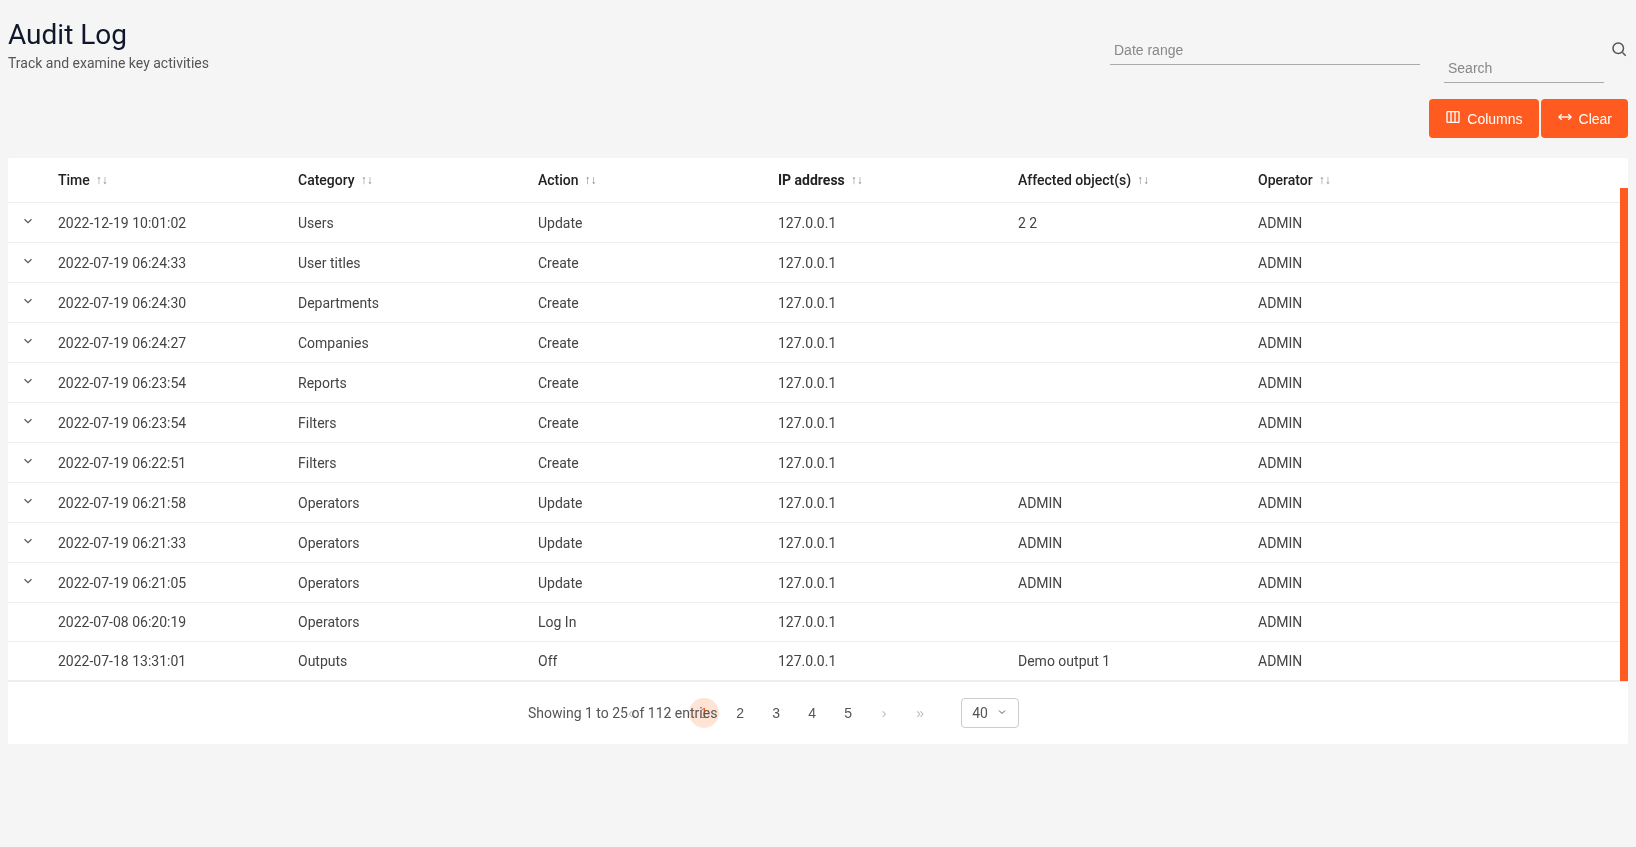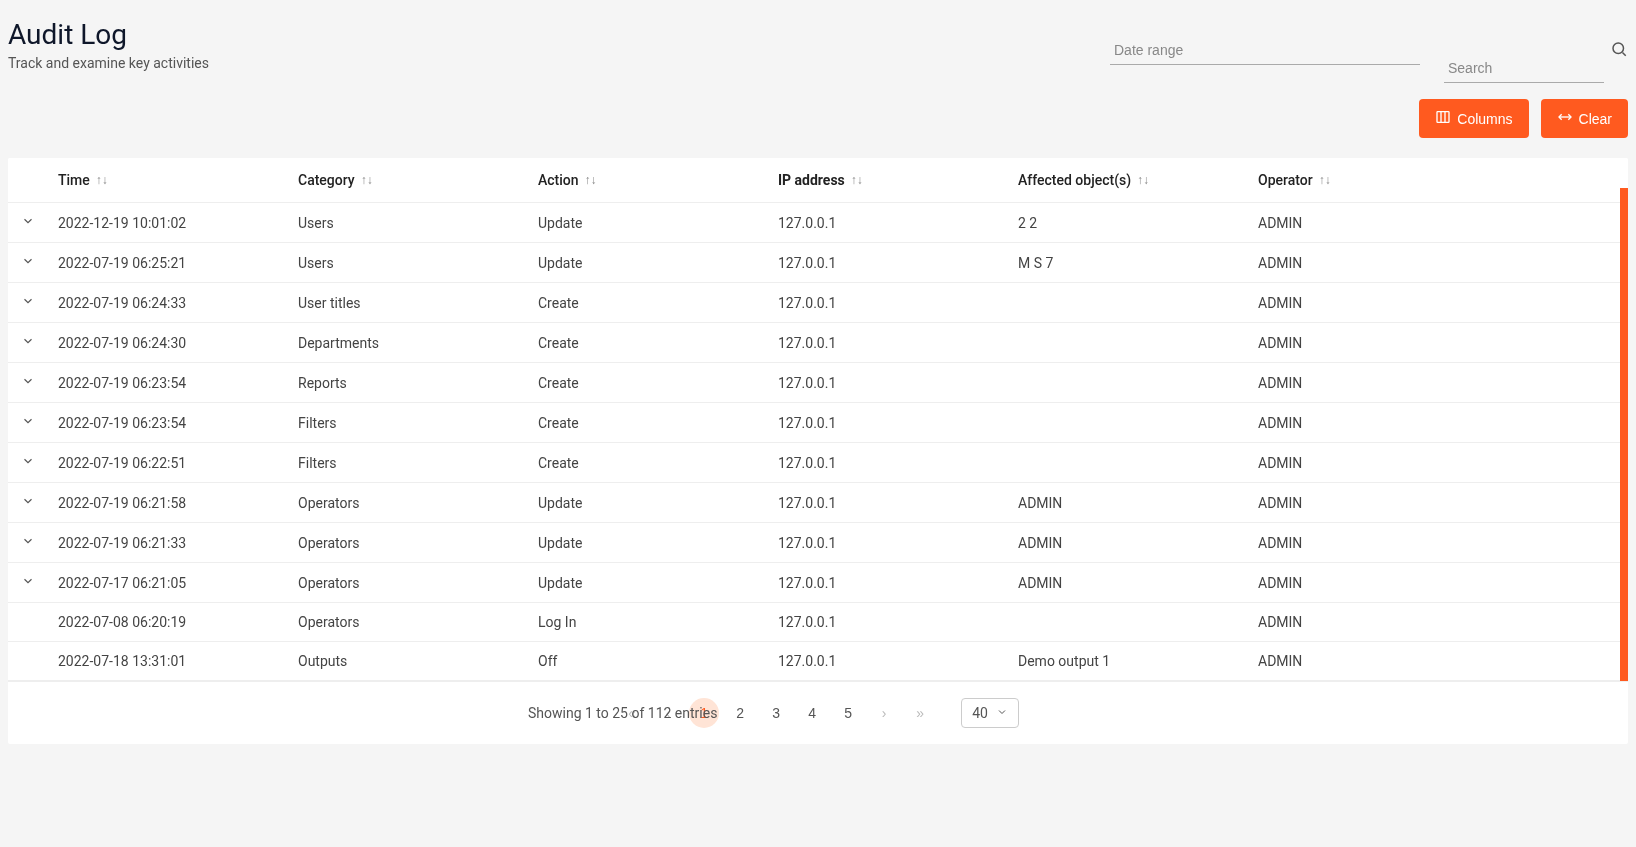--- a/index.html
+++ b/index.html
@@ -57,21 +57,21 @@
   }
   .text-input.search { width: 160px; margin-top: 36px; }
   .text-input::placeholder { color: #888; }
   .search-icon {
     margin-left: 6px;
     color: #555;
     cursor: pointer;
   }
   .buttons-row {
     display: flex;
-    gap: 12px;
+    gap: 2px;
     justify-content: space-between;
   }
   .btn {
     background: #ff5a1f;
     color: #fff;
     border: none;
     border-radius: 4px;
     padding: 10px 16px;
     font-size: 14px;
     font-weight: 500;
@@ -281,44 +281,44 @@
               <td>Users</td>
               <td>Update</td>
               <td>127.0.0.1</td>
               <td>2 2</td>
               <td>ADMIN</td>
             </tr>
             <tr>
               <td class="expand-cell"><span class="chevron"><svg viewBox="0 0 24 24" fill="none" stroke="currentColor" stroke-width="2">
                     <polyline points="6 9 12 15 18 9"></polyline>
                   </svg></span></td>
-              <td>2022-07-19 06:25:21</td>
-              <td>Users</td>
-              <td>Update</td>
-              <td>127.0.0.1</td>
-              <td>M S 7</td>
-              <td>ADMIN</td>
-            </tr>
-            <tr>
-              <td class="expand-cell"><span class="chevron"><svg viewBox="0 0 24 24" fill="none" stroke="currentColor" stroke-width="2">
-                    <polyline points="6 9 12 15 18 9"></polyline>
-                  </svg></span></td>
               <td>2022-07-19 06:24:33</td>
               <td>User titles</td>
               <td>Create</td>
               <td>127.0.0.1</td>
               <td></td>
               <td>ADMIN</td>
             </tr>
             <tr>
               <td class="expand-cell"><span class="chevron"><svg viewBox="0 0 24 24" fill="none" stroke="currentColor" stroke-width="2">
                     <polyline points="6 9 12 15 18 9"></polyline>
                   </svg></span></td>
               <td>2022-07-19 06:24:30</td>
               <td>Departments</td>
+              <td>Create</td>
+              <td>127.0.0.1</td>
+              <td></td>
+              <td>ADMIN</td>
+            </tr>
+            <tr>
+              <td class="expand-cell"><span class="chevron"><svg viewBox="0 0 24 24" fill="none" stroke="currentColor" stroke-width="2">
+                    <polyline points="6 9 12 15 18 9"></polyline>
+                  </svg></span></td>
+              <td>2022-07-19 06:24:27</td>
+              <td>Companies</td>
               <td>Create</td>
               <td>127.0.0.1</td>
               <td></td>
               <td>ADMIN</td>
             </tr>
             <tr>
               <td class="expand-cell"><span class="chevron"><svg viewBox="0 0 24 24" fill="none" stroke="currentColor" stroke-width="2">
                     <polyline points="6 9 12 15 18 9"></polyline>
                   </svg></span></td>
               <td>2022-07-19 06:23:54</td>
@@ -369,21 +369,21 @@
               <td>Operators</td>
               <td>Update</td>
               <td>127.0.0.1</td>
               <td>ADMIN</td>
               <td>ADMIN</td>
             </tr>
             <tr>
               <td class="expand-cell"><span class="chevron"><svg viewBox="0 0 24 24" fill="none" stroke="currentColor" stroke-width="2">
                     <polyline points="6 9 12 15 18 9"></polyline>
                   </svg></span></td>
-              <td>2022-07-17 06:21:05</td>
+              <td>2022-07-19 06:21:05</td>
               <td>Operators</td>
               <td>Update</td>
               <td>127.0.0.1</td>
               <td>ADMIN</td>
               <td>ADMIN</td>
             </tr>
             <tr>
               <td class="expand-cell"></td>
               <td>2022-07-08 06:20:19</td>
               <td>Operators</td>

